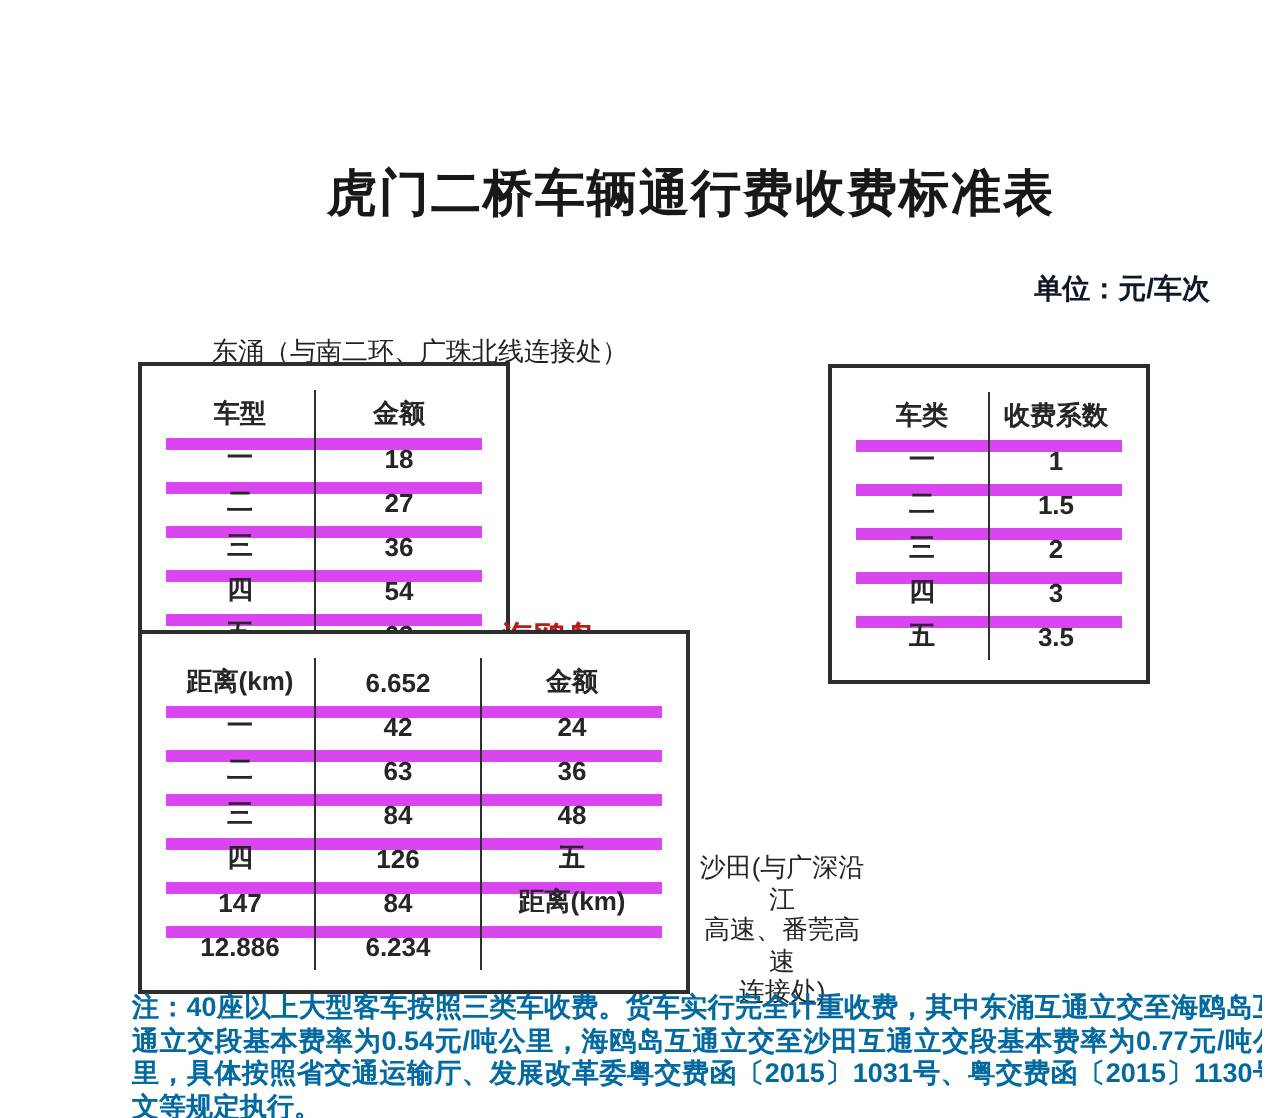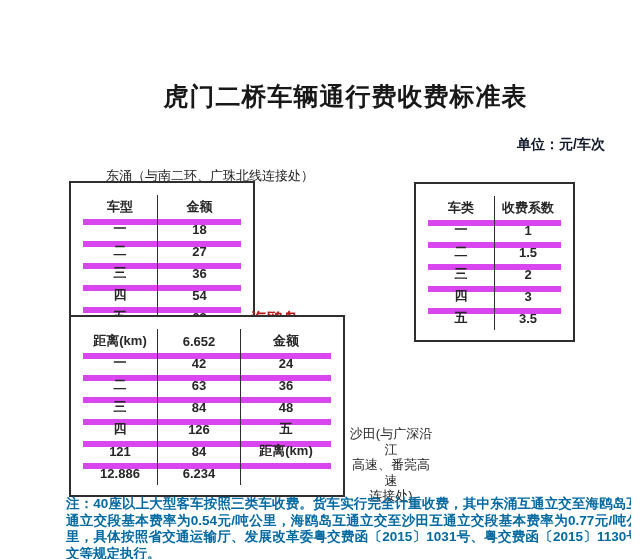--- a/index.html
+++ b/index.html
@@ -161,21 +161,21 @@
     <div class="cell">24</div>
     <div class="cell">二</div>
     <div class="cell">63</div>
     <div class="cell">36</div>
     <div class="cell">三</div>
     <div class="cell">84</div>
     <div class="cell">48</div>
     <div class="cell">四</div>
     <div class="cell">126</div>
     <div class="cell">五</div>
-    <div class="cell">121</div>
+    <div class="cell">147</div>
     <div class="cell">84</div>
 
     <div class="cell">距离(km)</div>
     <div class="cell">12.886</div>
     <div class="cell">6.234</div>
   </div>
 
   <div class="shatian-label">沙田(与广深沿江
 高速、番莞高速
 连接处)</div>

